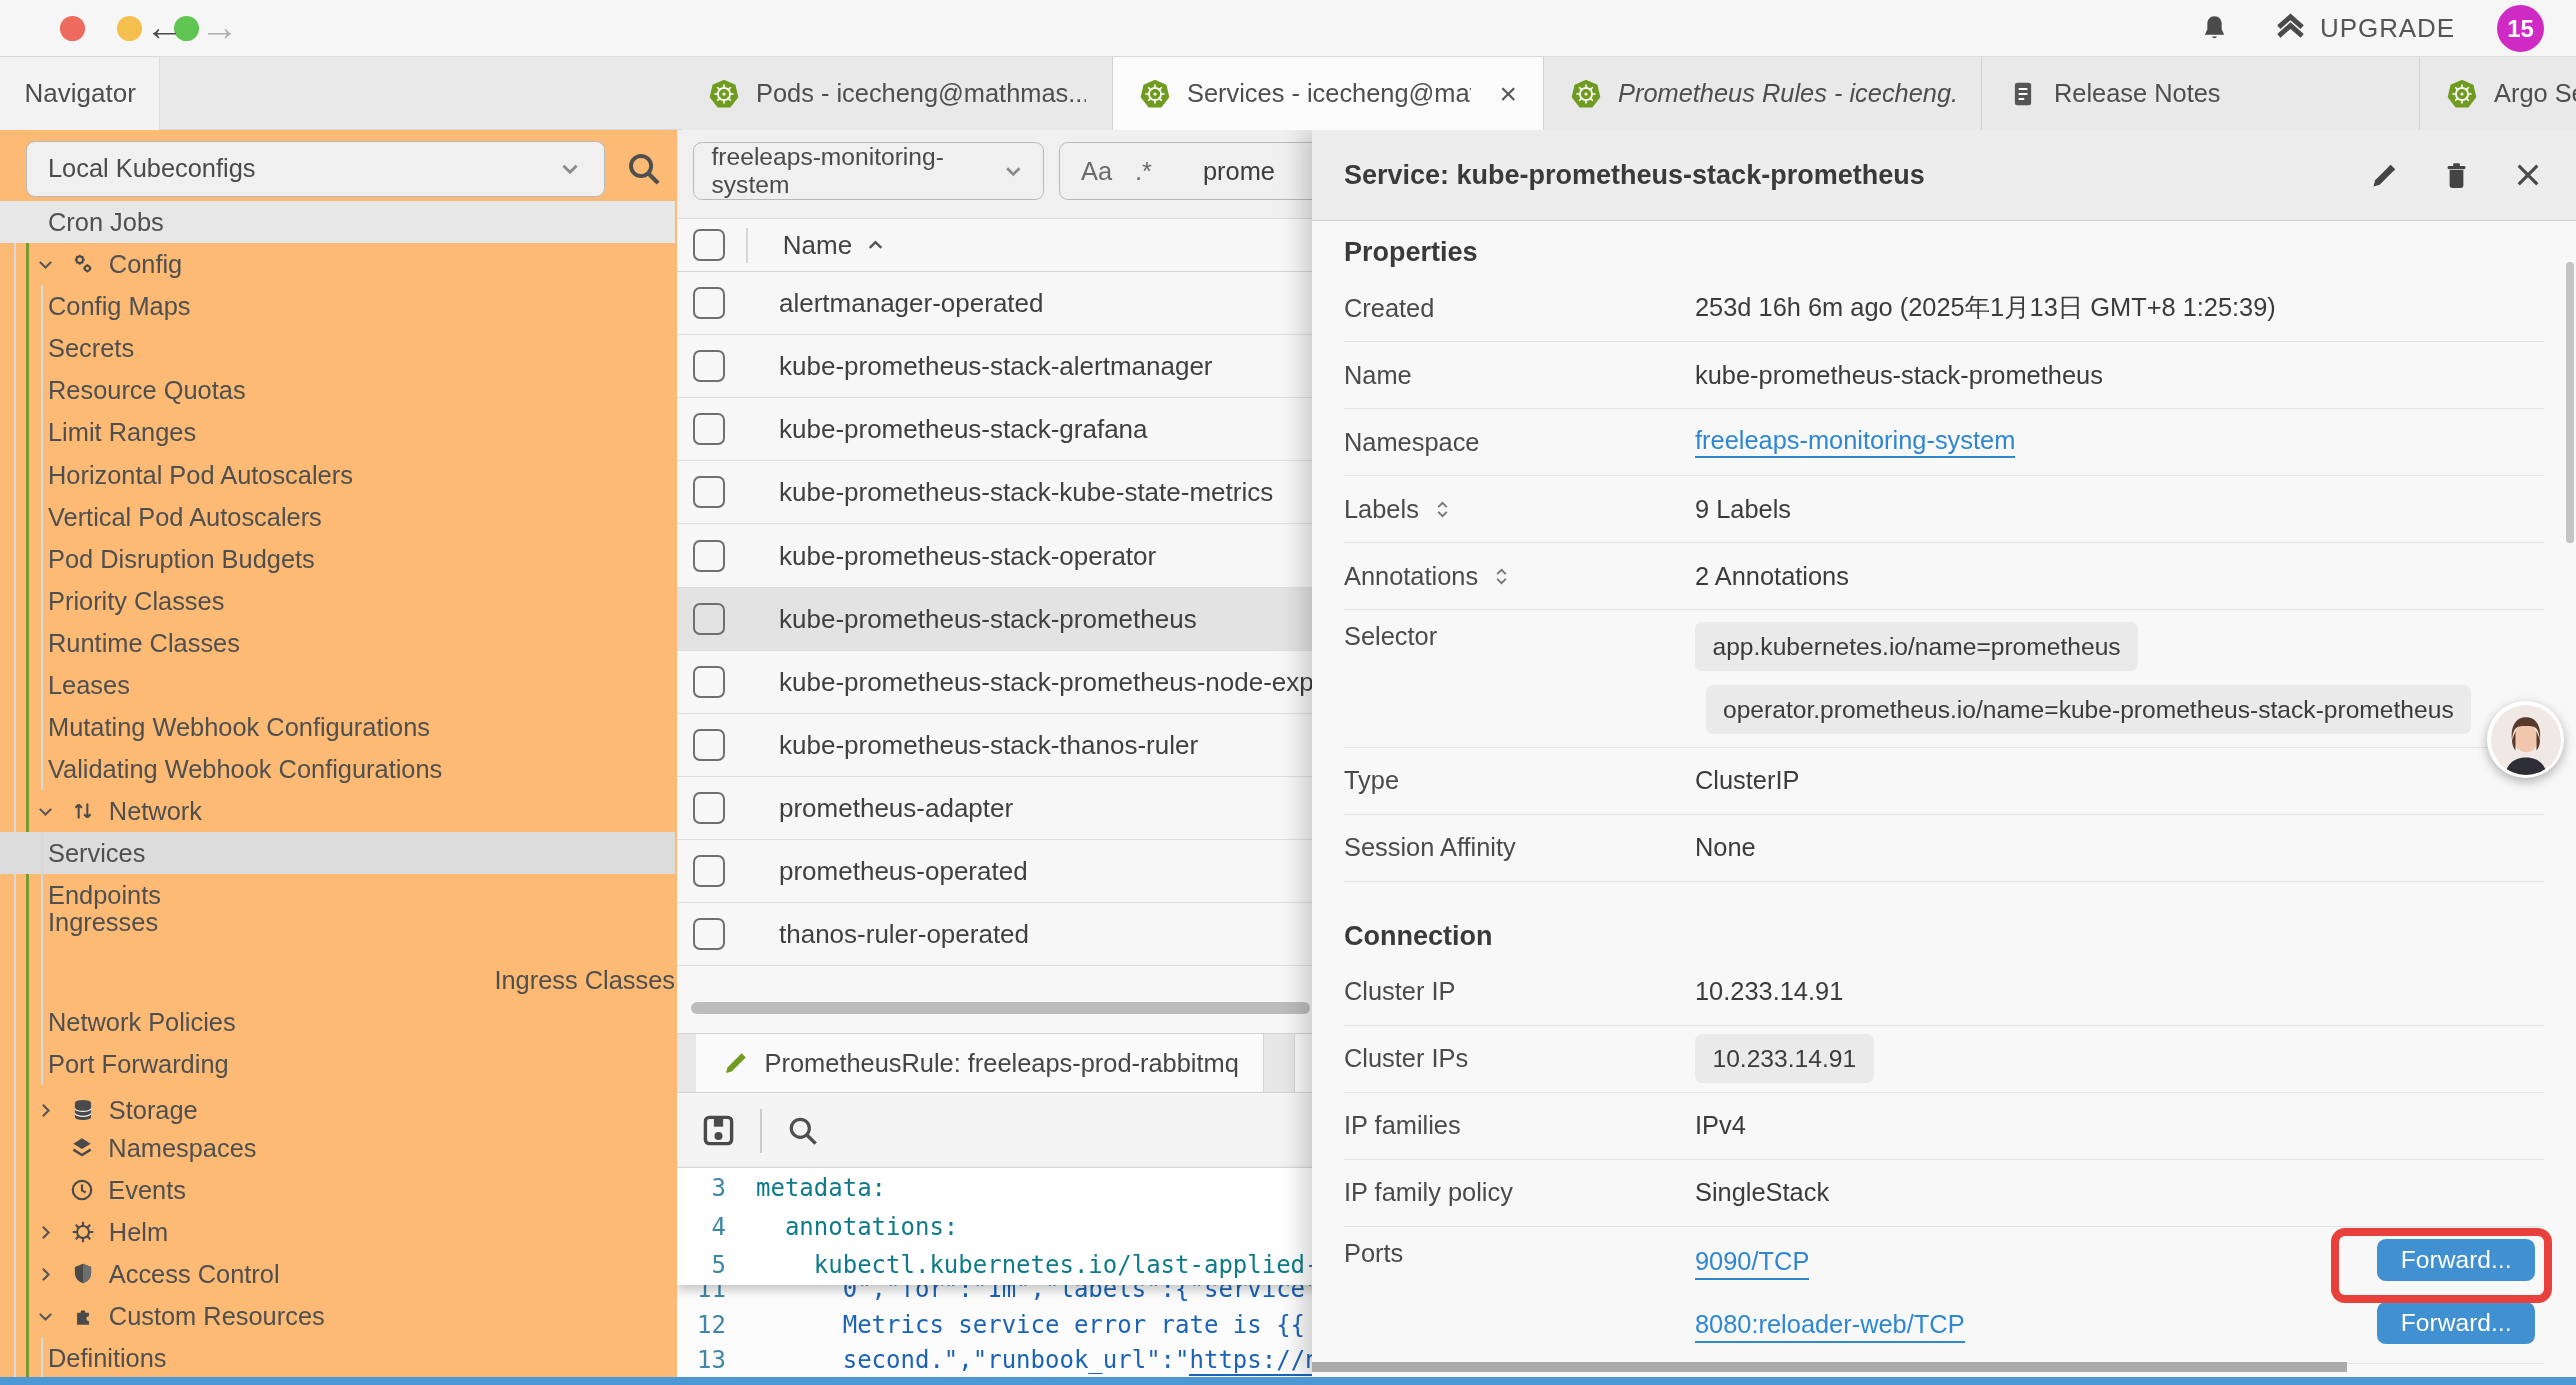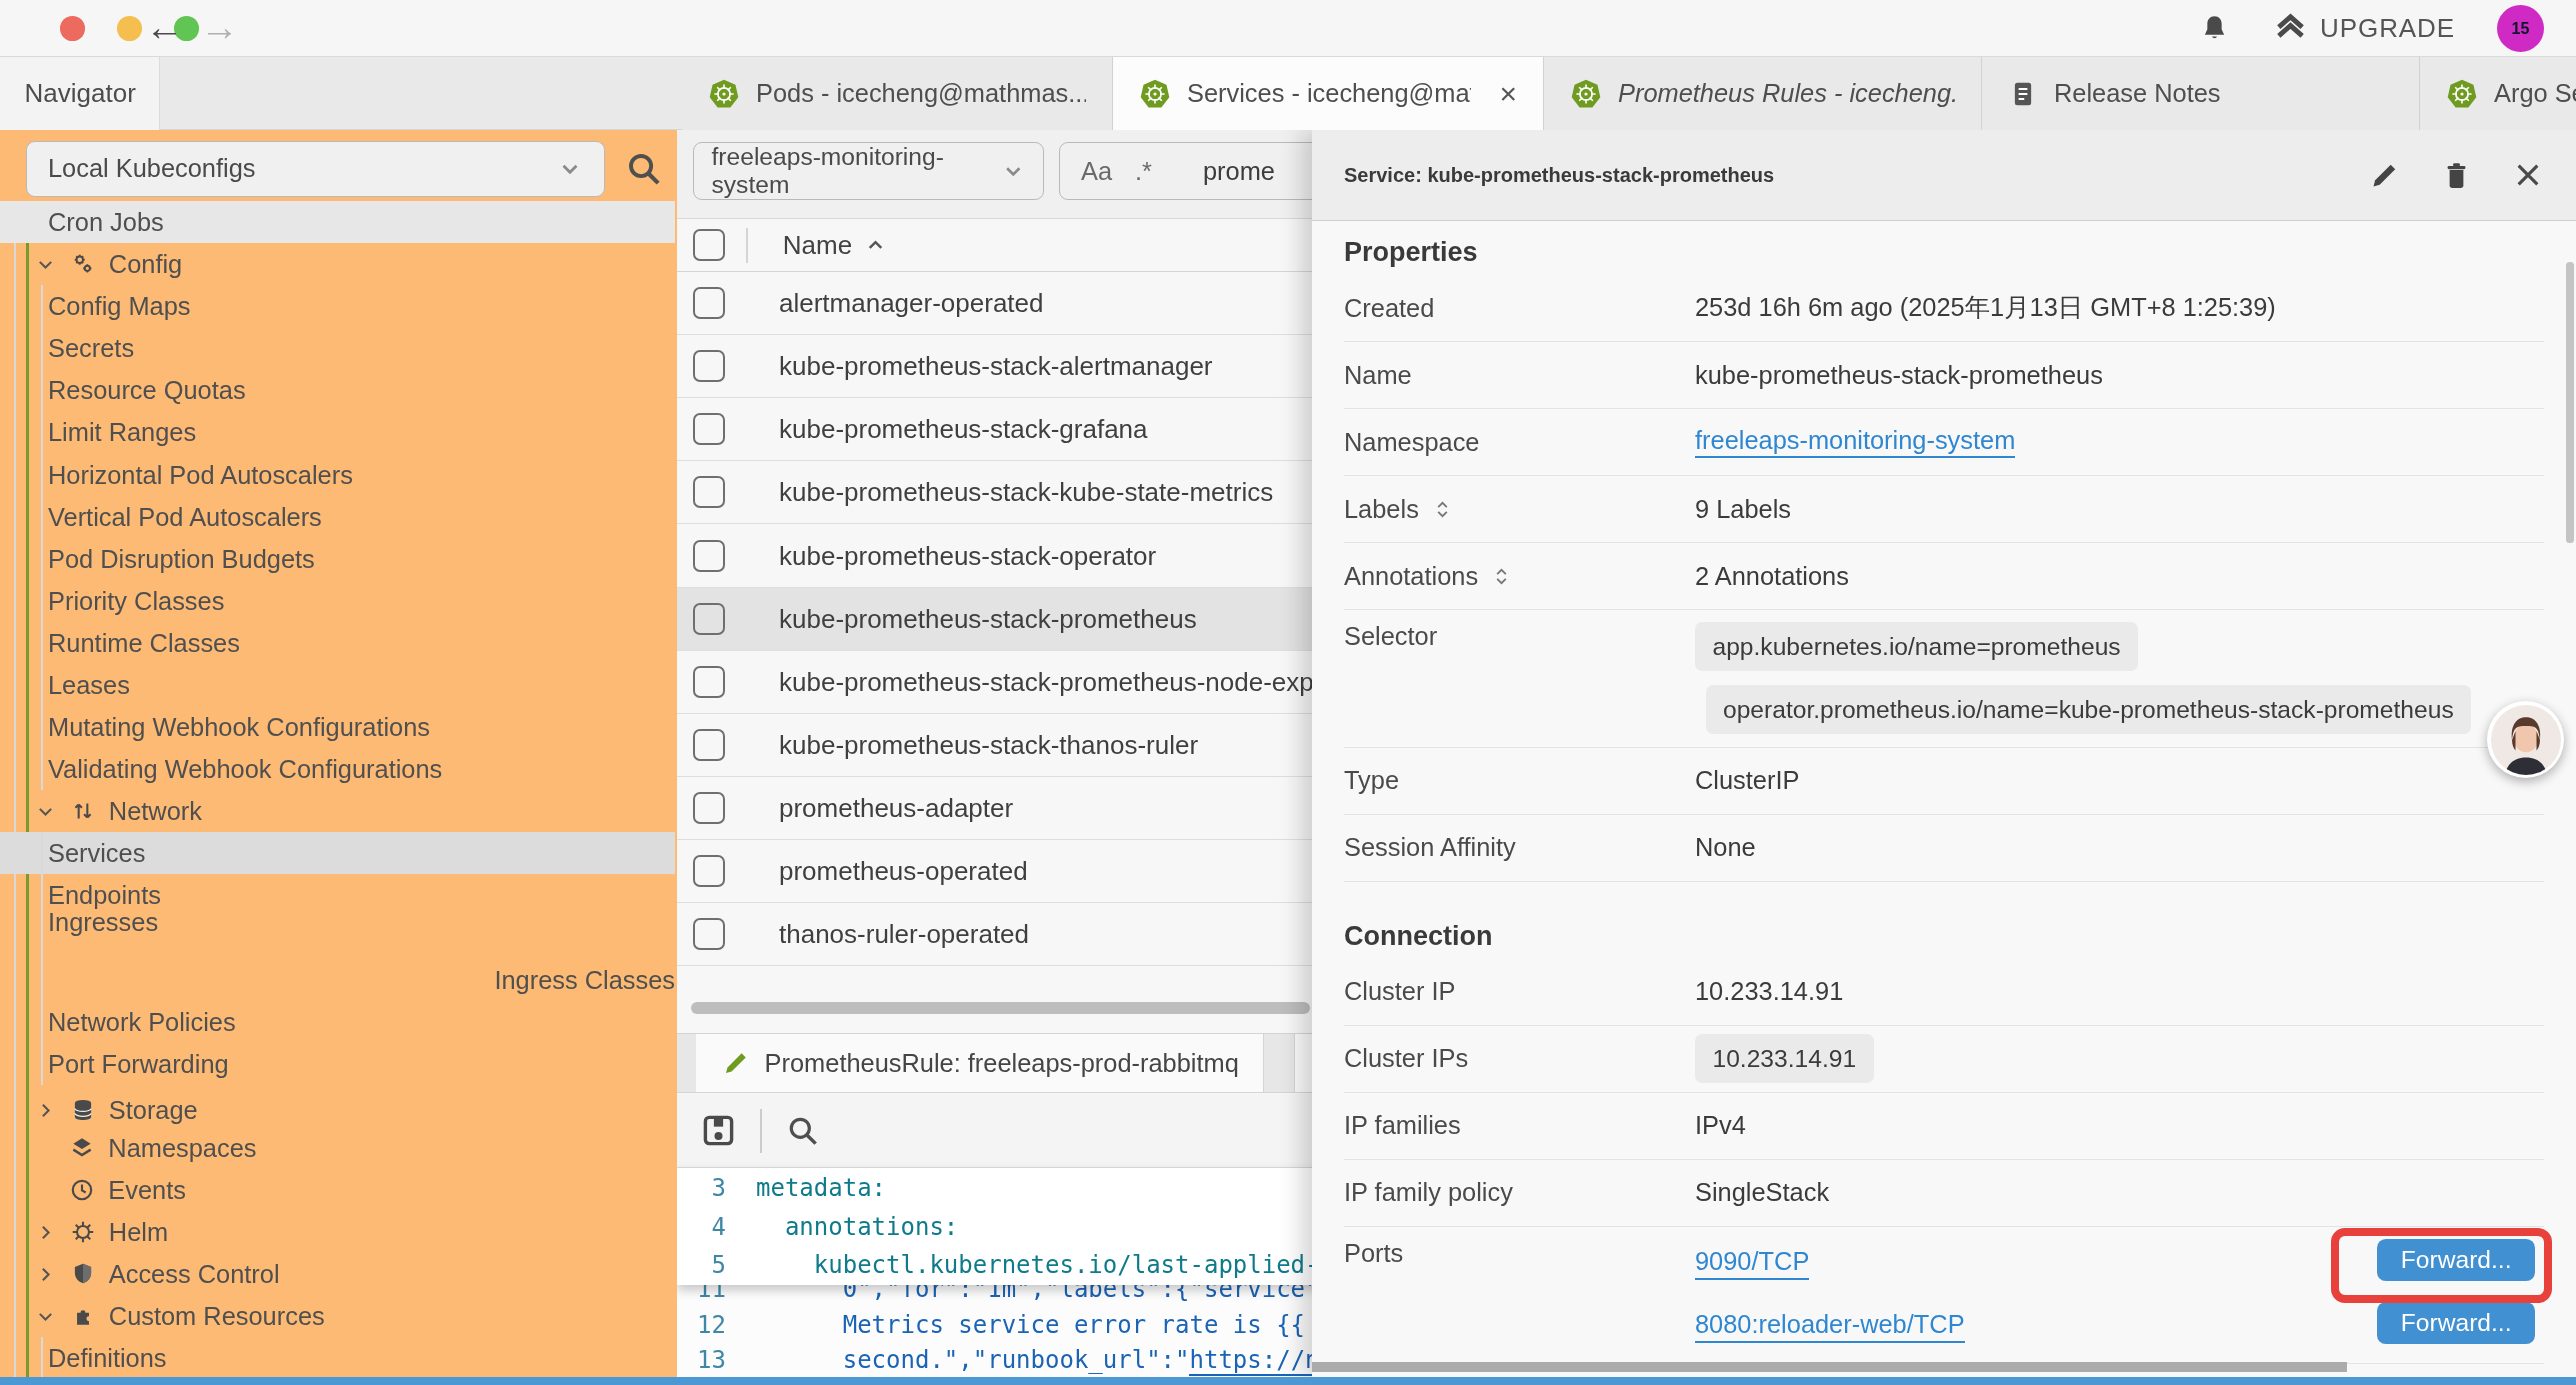--- a/index.html
+++ b/index.html
@@ -11,21 +11,21 @@
   .titlebar { position:absolute; left:0; top:0; width:2576px; height:57px; background:#f6f6f6; border-bottom:1.8px solid #dadada; z-index:40; }
   .tl-dot { position:absolute; top:16px; width:24.6px; height:24.6px; border-radius:50%; }
   .tl-red { left:60px; background:#ed6a5e; }
   .tl-yellow { left:117px; background:#f5bf4f; }
   .tl-green { left:174px; background:#61c554; }
   .nav-arrow { position:absolute; top:5.3px; font-size:39px; color:#4a4a4a; width:49px; text-align:center; cursor:pointer; }
   .arrow-back { left:140px; }
   .arrow-fwd { left:195px; color:#b0b0b0; }
   .tb-right { position:absolute; right:32px; top:0; height:57px; display:flex; align-items:center; gap:42px; }
   .upgrade-wrap { display:flex; align-items:center; gap:12.3px; color:#555; font-size:26px; letter-spacing:0.9px; }
-  .badge { width:47px; height:47px; border-radius:50%; background:#cf2bc4; color:#0f172a; font-size:16px; font-weight:bold; display:flex; align-items:center; justify-content:center; }
+  .badge { width:47px; height:47px; border-radius:50%; background:#cf2bc4; color:#ffffff; font-size:24px; font-weight:bold; display:flex; align-items:center; justify-content:center; }
 
   
   .tabstrip { position:absolute; left:0; top:57px; width:2576px; height:73px; background:#e9e9e9; border-bottom:1.8px solid #d6d6d6; z-index:30; }
   .navigator-tab { position:absolute; left:0; top:0; width:160px; height:73px; background:#f3f3f3; border-right:1.8px solid #dcdcdc; display:flex; align-items:center; padding-left:24.6px; font-size:26px; color:#4c4c4c; }
   #doc-tabs { position:absolute; left:682px; top:0; height:73px; display:flex; }
   .doc-tab { height:73px; display:flex; align-items:center; gap:16px; padding:0 26px; border-right:1.8px solid #d2d2d2; font-size:25.4px; color:#4e4e4e; white-space:nowrap; overflow:hidden; cursor:pointer; background:#e9e9e9; }
   .doc-tab.active { background:#fcfcfc; }
   .doc-tab.italic .doc-tab-label { font-style:italic; }
   .doc-tab-label { overflow:hidden; white-space:nowrap; }
   .tab-close { font-size:30px; color:#555; margin-left:12.3px; cursor:pointer; }
@@ -80,21 +80,21 @@
   .tok-key { color:#0f7b8a; }
   .tok-str { color:#1a63b5; }
   .tok-link { color:#1a63b5; border-bottom:2.6px solid #1a63b5; }
   .sticky-block { position:absolute; left:0; top:0; width:1899px; height:117px; background:#ffffff; box-shadow:0 5.3px 10.5px rgba(0,0,0,0.22); z-index:5; }
   .sticky-block .ed-line { height:39px; }
   .ed-guide { position:absolute; width:1.8px; background:#e2e2e2; top:114px; bottom:0; z-index:1; }
 
   
   .detail-panel { position:absolute; left:1312px; top:130px; width:1264px; height:1249px; background:#f8f8f8; box-shadow:-10.5px 0 23px rgba(0,0,0,0.18); z-index:20; overflow:hidden; }
   .detail-header { position:absolute; left:0; top:0; width:1264px; height:91px; background:#ededed; border-bottom:1.8px solid #cfcfcf; display:flex; align-items:center; padding:0 32px; }
-  .detail-title { font-size:20px; font-weight:bold; color:#3a3a3a; }
+  .detail-title { font-size:27px; font-weight:bold; color:#3a3a3a; }
   .dh-icons { margin-left:auto; display:flex; align-items:center; gap:39px; }
   .dh-icons .ic { cursor:pointer; display:flex; }
   .detail-body { position:absolute; left:0; top:91px; width:1264px; height:1157px; padding:0 32px; overflow:hidden; }
   .sec-heading { font-size:27px; font-weight:bold; color:#3a3a3a; height:54px; display:flex; align-items:flex-end; padding-bottom:7px; }
   .sec-heading.connection { margin-top:23px; }
   .d-row { display:flex; border-bottom:1.8px solid #e3e3e3; min-height:67px; align-items:center; position:relative; }
   .d-row.multi { align-items:flex-start; padding:12.3px 0; }
   .d-label { width:351px; flex:0 0 auto; font-size:25.4px; color:#4a4a4a; display:flex; align-items:center; gap:12.3px; }
   .d-items { flex:1; display:flex; flex-direction:column; gap:14px; }
   .d-item { display:flex; align-items:center; min-height:49px; position:relative; }

